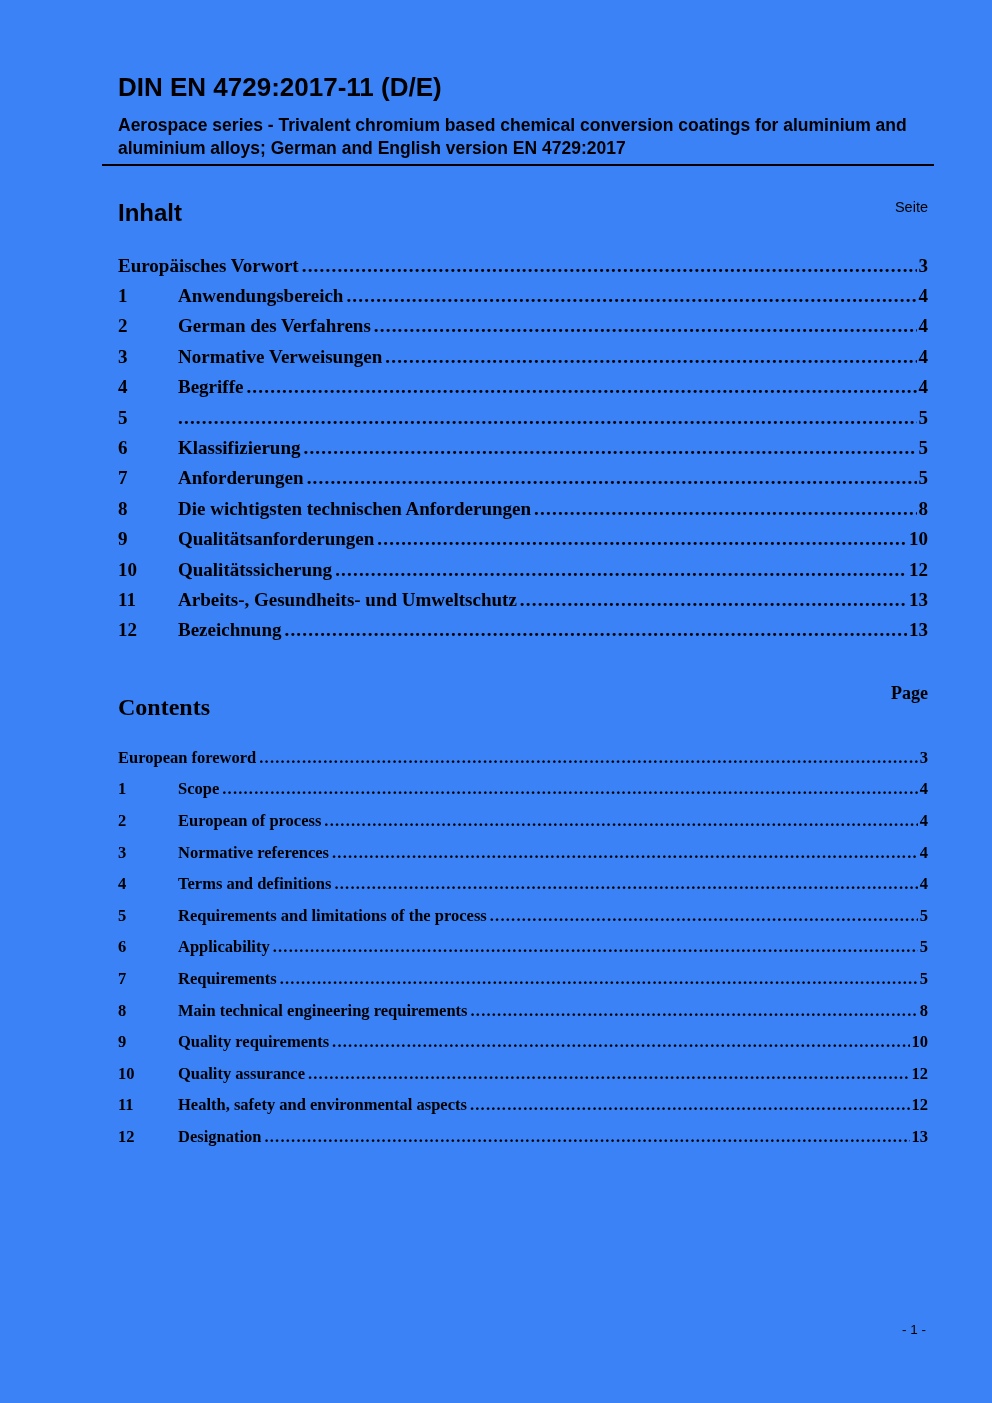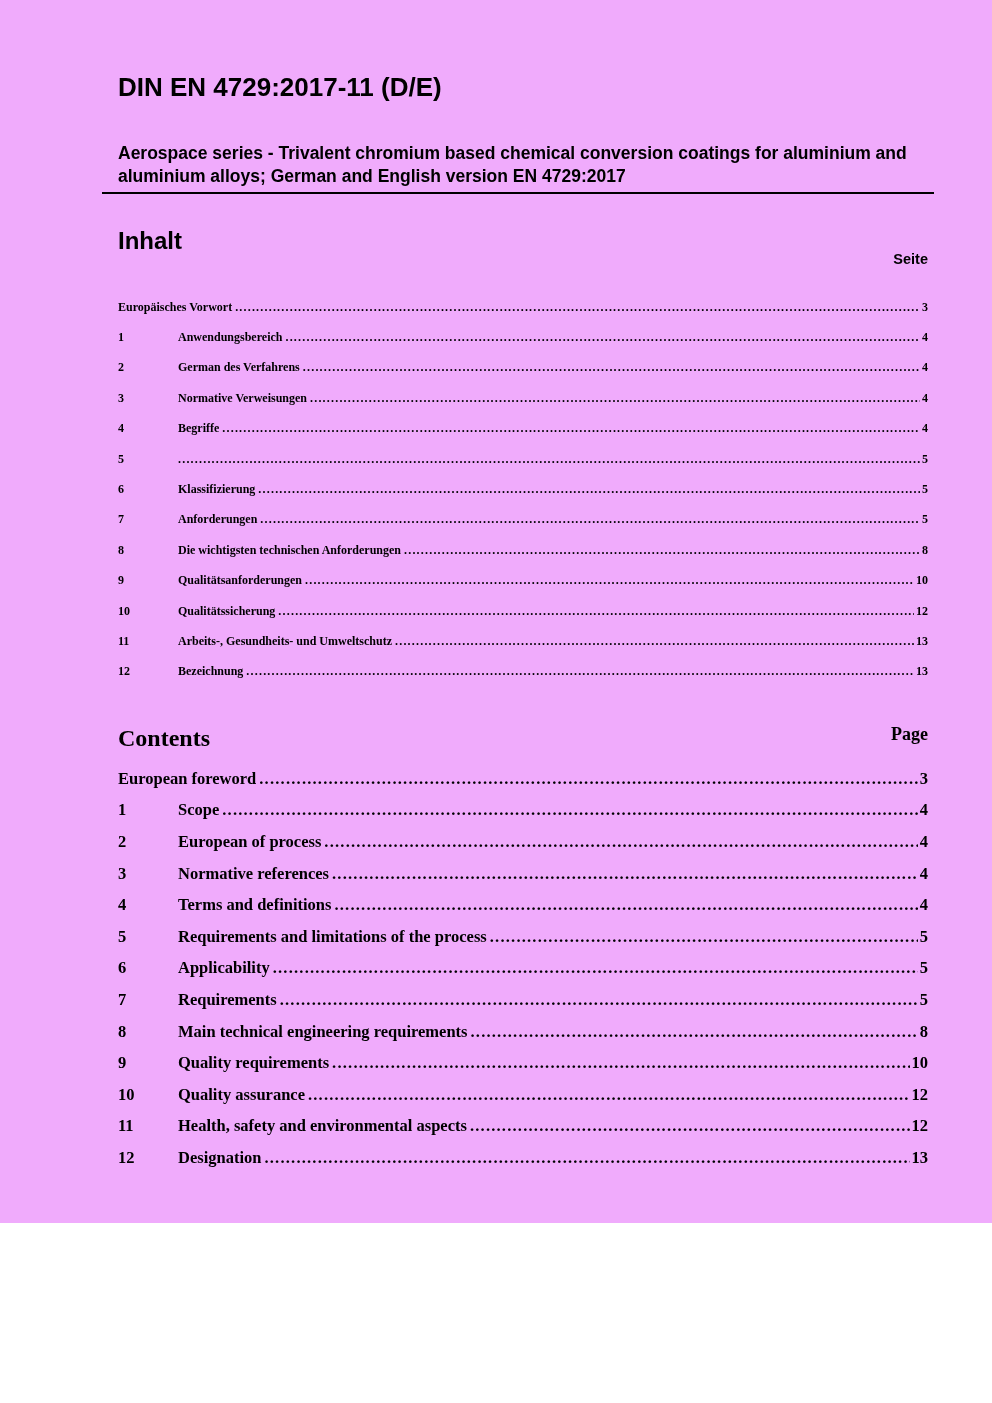--- a/index.html
+++ b/index.html
@@ -1,19 +1,19 @@
 <!DOCTYPE html>
 <html><head>
 <meta charset="utf-8">
 <style>
   html,body { margin:0; padding:0; background:#ffffff; }
   .page {
     position:relative;
-    width:992px; height:1223px;
-    background:#f0abfc;
+    width:992px; height:1403px;
+    background:#3b82f6;
     color:#000;
     font-family:"Liberation Serif","DejaVu Serif",serif;
     overflow:hidden;
     box-sizing:border-box;
   }
   .content { margin:0 64px 0 118px; }
 
   .doc-number {
     font-family:"Liberation Sans","DejaVu Sans",sans-serif;
     font-weight:bold;
@@ -23,55 +23,55 @@
     margin:0;
   }
   .subtitle {
     font-family:"Liberation Sans","DejaVu Sans",sans-serif;
     font-weight:bold;
     font-size:17.5px;
     line-height:23.3px;
     margin:0;
   }
   .subtitle-de { margin-top:40px; }
-  .subtitle-en { margin-top:40px; }
+  .subtitle-en { margin-top:12px; }
 
   .rule {
     border:none;
     border-top:2.5px solid #000;
     margin:3px -6px 0 -16px;
     height:0;
   }
 
   .toc-header {
     display:flex;
     align-items:flex-start;
     justify-content:space-between;
   }
   .toc-header-de { margin-top:33px; }
   .toc-header-de .toc-heading {
     font-family:"Liberation Sans","DejaVu Sans",sans-serif;
     font-weight:bold; font-size:24px; line-height:27px;
   }
   .toc-header-de .toc-page-label {
     font-family:"Liberation Sans","DejaVu Sans",sans-serif;
-    font-weight:bold; font-size:14.5px;margin-top:24px;
+    font-weight:normal; font-size:14.5px;
   }
   .toc-header-en { margin-top:37px; }
   .toc-header-en .toc-heading {
-    font-weight:bold; font-size:24px; line-height:28px;
+    font-weight:bold; font-size:24px; line-height:28px;margin-top:10px;
   }
   .toc-header-en .toc-page-label {
     font-weight:bold; font-size:18px;
   }
 
   .toc { font-weight:bold; }
-  .toc-de { margin-top:25px; font-size:12px; }
+  .toc-de { margin-top:25px; font-size:19px; }
   .toc-de .toc-row { line-height:30.4px; }
-  .toc-en { margin-top:11px; font-size:16.5px; }
+  .toc-en { margin-top:21px; font-size:16.5px; }
   .toc-en .toc-row { line-height:31.6px; }
 
   .toc-row { display:flex; align-items:baseline; }
   .n  { flex:0 0 60px; }
   .t  { flex:0 0 auto; white-space:nowrap; padding-right:3px; }
   .dots {
     flex:1 1 auto;
     overflow:hidden;
     white-space:nowrap;
     letter-spacing:1.2px;

